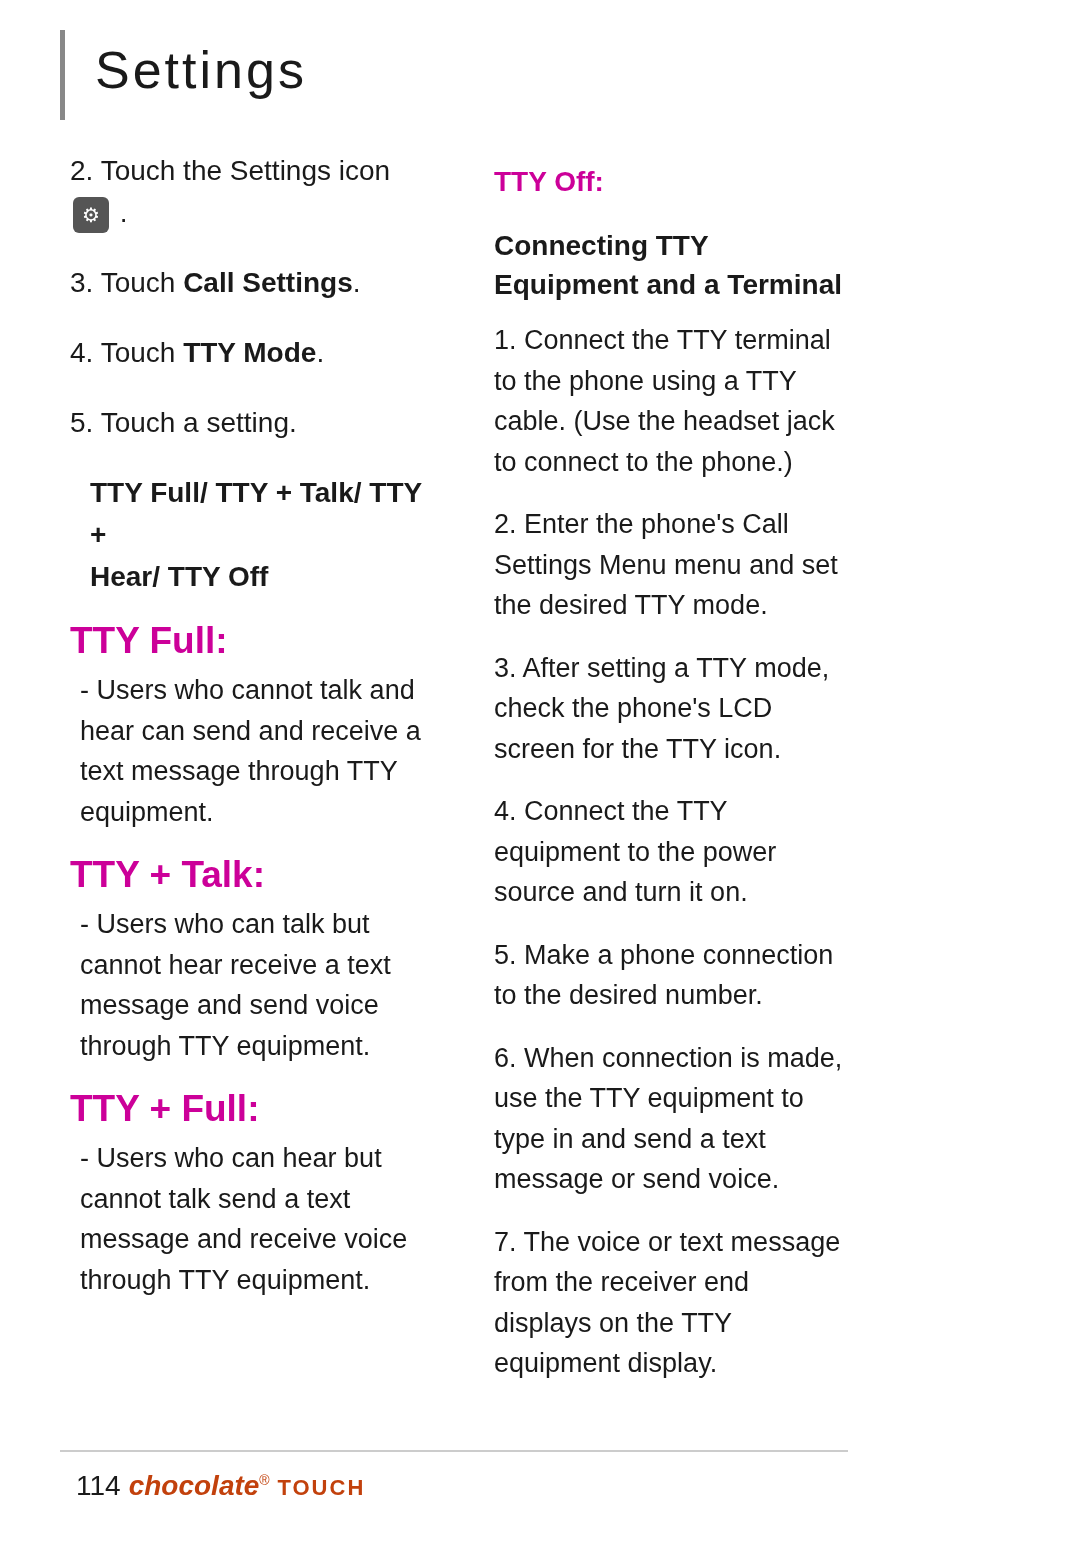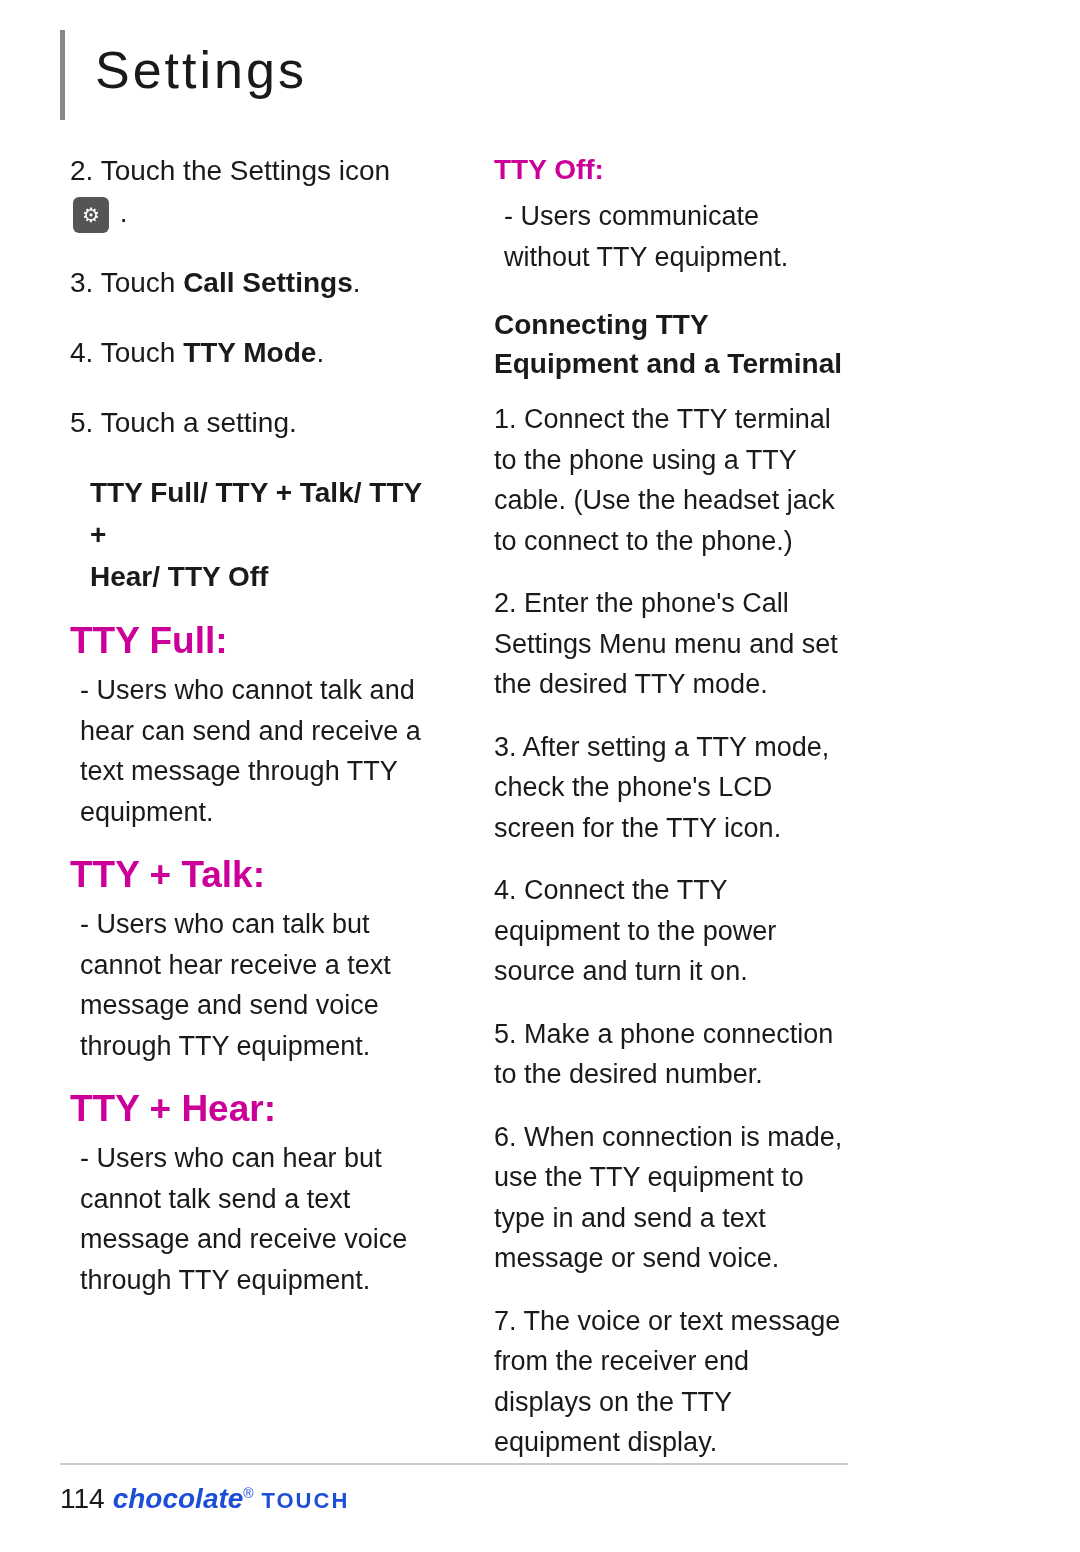--- a/index.html
+++ b/index.html
@@ -144,21 +144,21 @@
       font-size: 27px;
       line-height: 1.5;
       color: #1a1a1a;
       margin-left: 10px;
     }
 
     .right-column .tty-heading {
       color: #cc0099;
       font-size: 28px;
       font-weight: bold;
-      margin-top: 4px;
+      margin-top: 16px;
       margin-bottom: 10px;
     }
 
     .connecting-heading {
       font-size: 28px;
       font-weight: bold;
       color: #1a1a1a;
       margin-top: 28px;
       margin-bottom: 16px;
       line-height: 1.4;
@@ -176,35 +176,35 @@
       bottom: 100px;
       left: 60px;
       right: 60px;
       height: 2px;
       background: #cccccc;
     }
 
     .footer {
       position: absolute;
       bottom: 50px;
-      left: 60px;
+      left: 76px;
       display: flex;
       align-items: center;
       gap: 8px;
     }
 
     .footer-page {
       font-size: 28px;
       color: #1a1a1a;
       font-weight: normal;
     }
 
     .footer-brand {
       font-size: 28px;
-      color: #1d4ed8;
+      color: #c2410c;
     }
 
     .footer-brand .chocolate-text {
       font-style: italic;
       font-weight: bold;
     }
 
     .footer-brand .touch-text {
       font-size: 22px;
       font-weight: bold;
@@ -248,29 +248,28 @@
         <span>TTY Full/ TTY + Talk/ TTY +</span><br>
         <span>Hear/ TTY Off</span>
       </div>
 
       <div class="tty-heading">TTY Full:</div>
       <div class="tty-description">- Users who cannot  talk and hear can send and receive a text message through TTY equipment.</div>
 
       <div class="tty-heading">TTY + Talk:</div>
       <div class="tty-description">- Users who can talk but cannot hear receive a text message and send voice through TTY equipment.</div>
 
-      <div class="tty-heading">TTY + Hear:</div>
+      <div class="tty-heading">TTY + Full:</div>
       <div class="tty-description">- Users who can hear but cannot talk send a text message and receive voice through TTY equipment.</div>
 
     </div>
 
     <div class="right-column">
 
       <div class="tty-heading">TTY Off:</div>
-      <div class="tty-description">- Users communicate without TTY equipment.</div>
 
       <div class="connecting-heading">
         <span>Connecting TTY Equipment and a Terminal</span>
       </div>
 
       <div>
 
       <div class="right-numbered-item">1. Connect the TTY terminal to the phone using a TTY cable. (Use the headset jack to connect to the phone.)</div>
           <div class="right-numbered-item">2. Enter the phone's Call Settings Menu menu and set the desired TTY mode.</div>
           <div class="right-numbered-item">3. After setting a TTY mode, check the phone's LCD screen for the TTY icon.</div>

